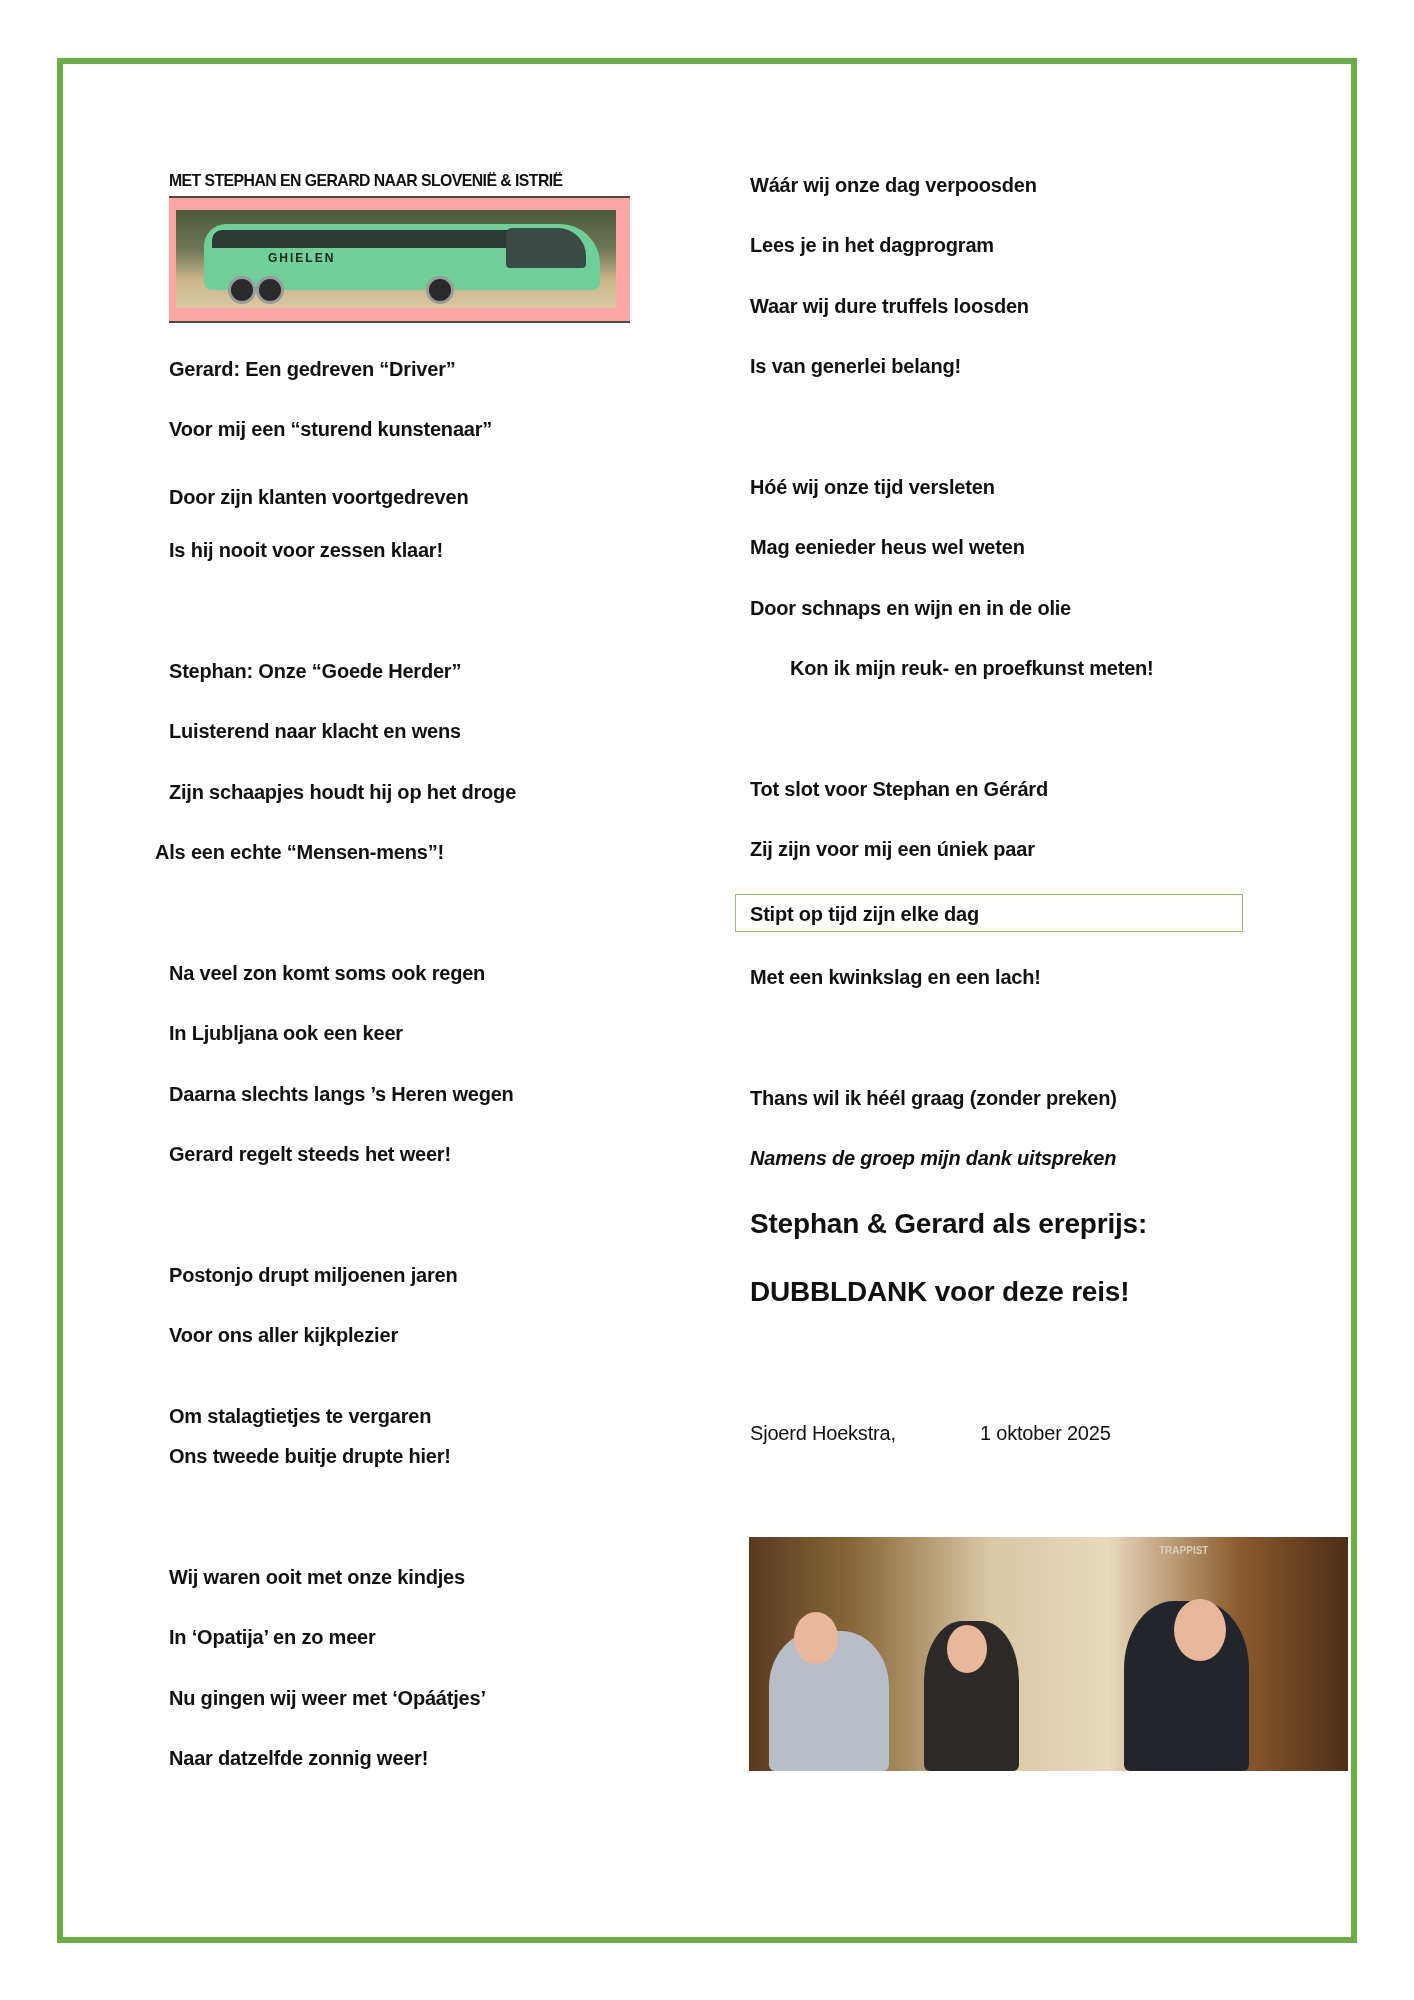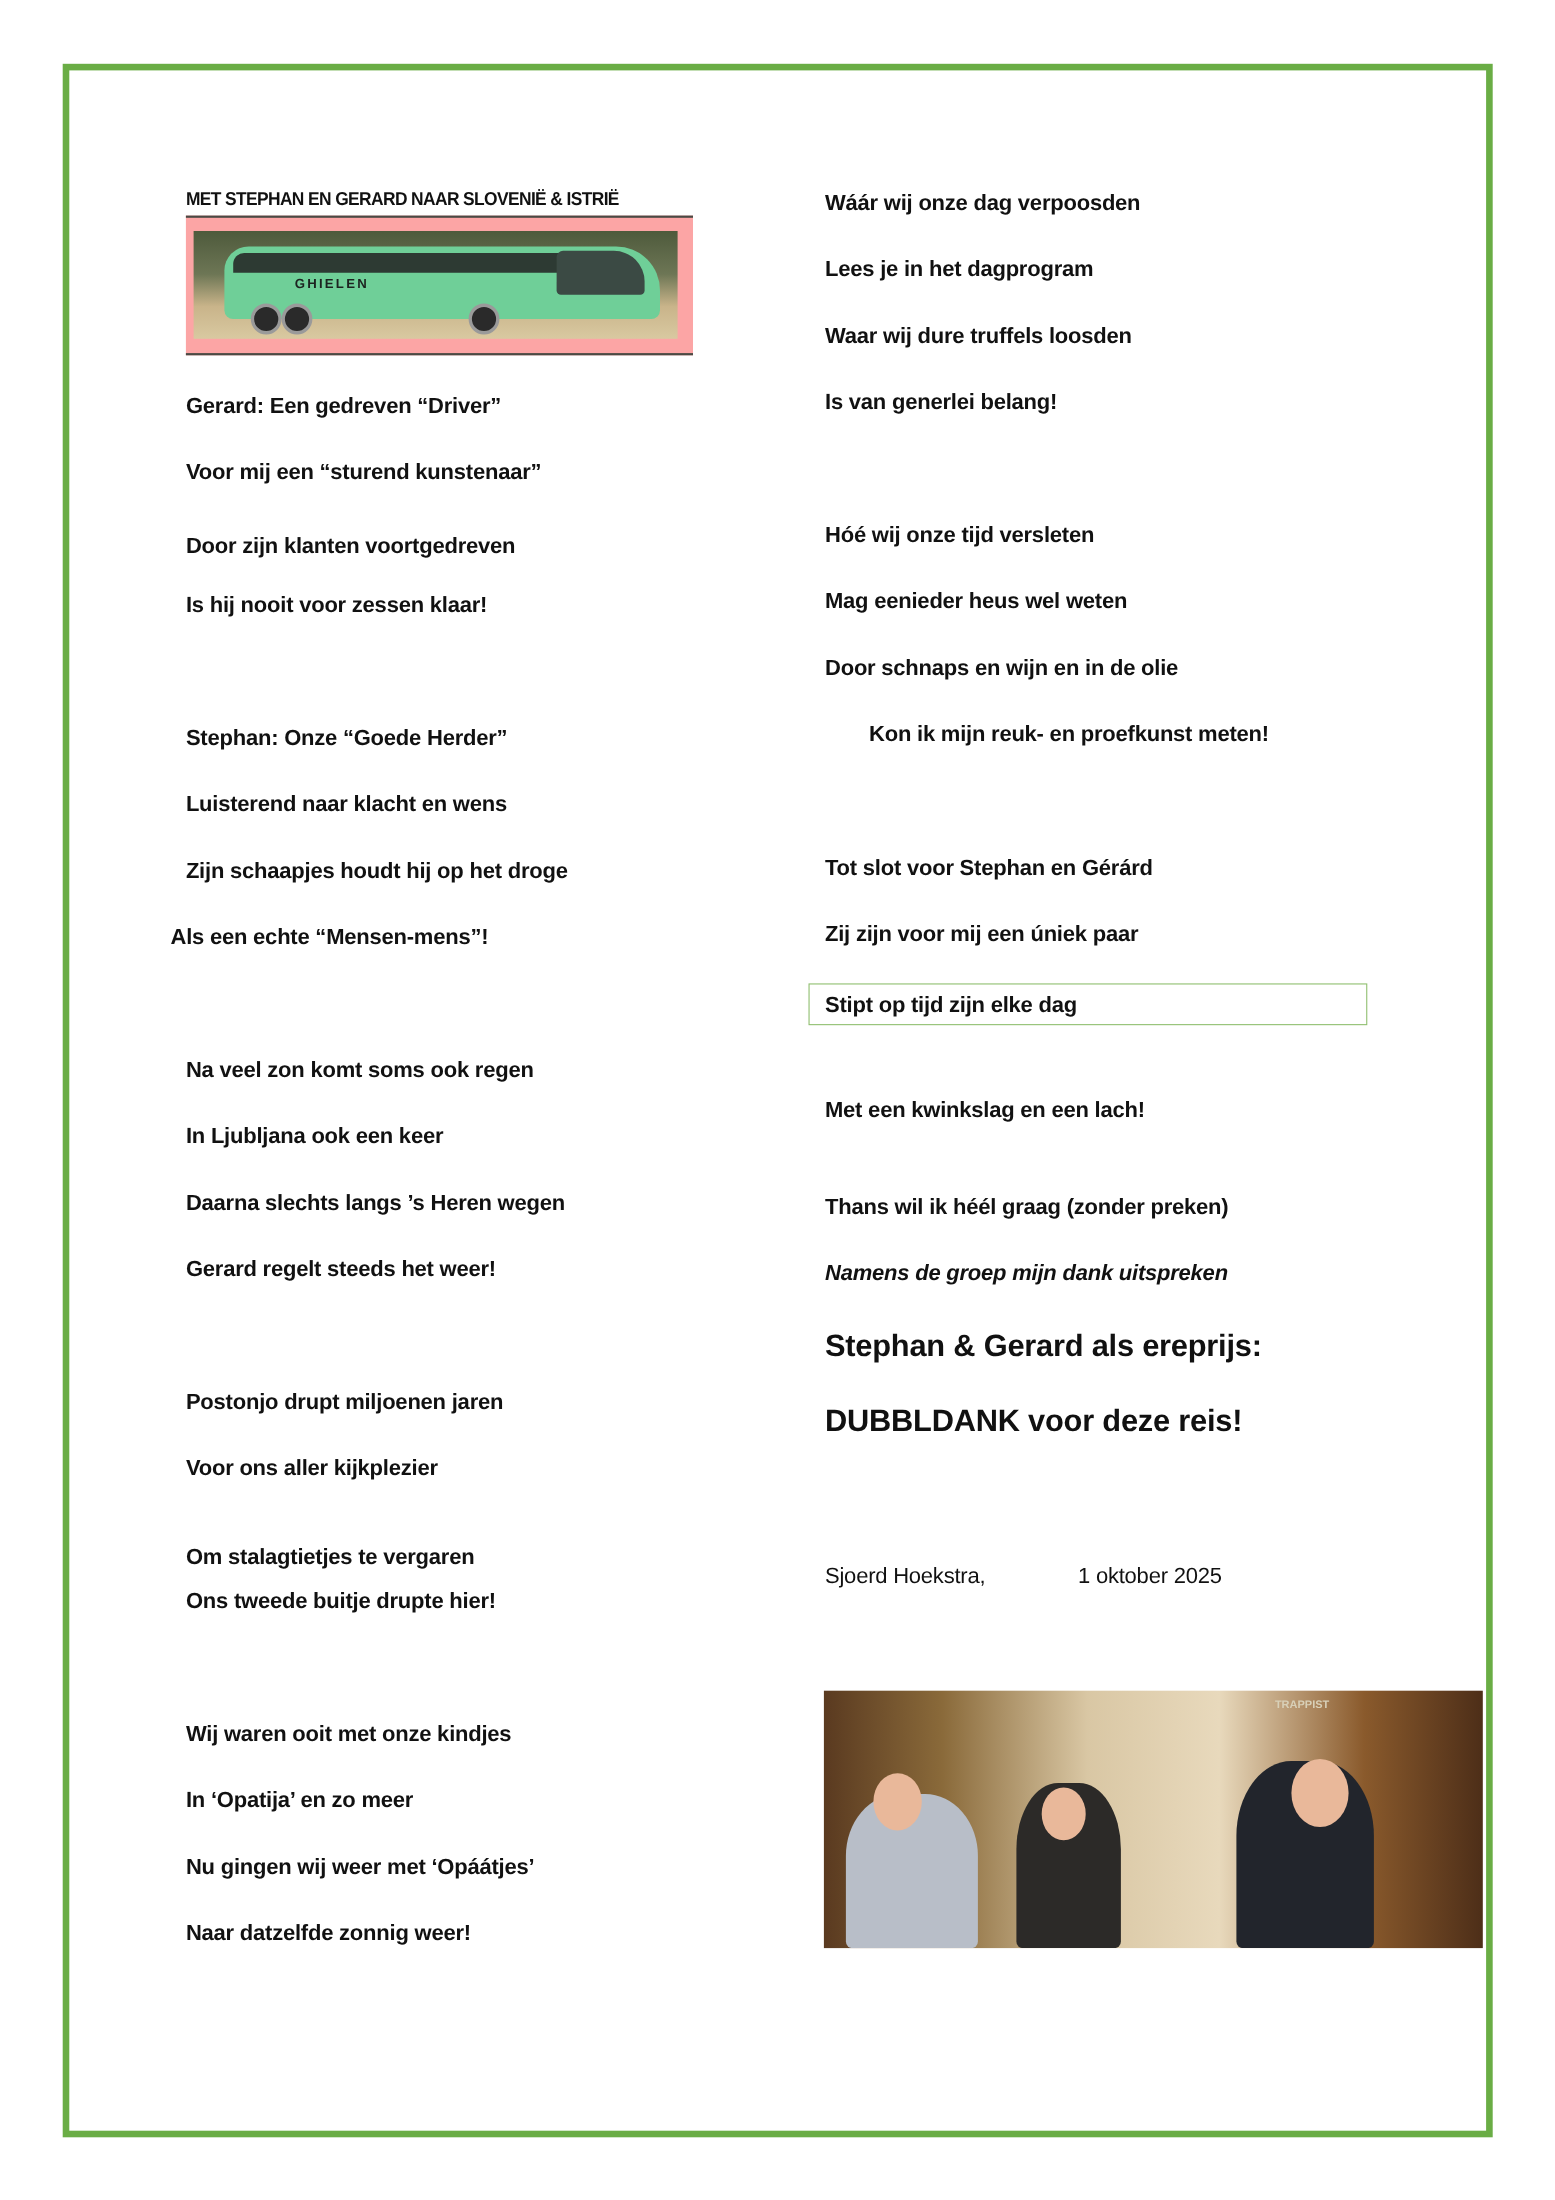--- a/index.html
+++ b/index.html
@@ -83,21 +83,21 @@
     <div class="line" style="left: 750px; top: 232px;">Lees je in het dagprogram</div>
     <div class="line" style="left: 750px; top: 293px;">Waar wij dure truffels loosden</div>
     <div class="line" style="left: 750px; top: 353px;">Is van generlei belang!</div>
     <div class="line" style="left: 750px; top: 474px;">Hóé wij onze tijd versleten</div>
     <div class="line" style="left: 750px; top: 534px;">Mag eenieder heus wel weten</div>
     <div class="line" style="left: 750px; top: 595px;">Door schnaps en wijn en in de olie</div>
     <div class="line" style="left: 750px; top: 655px; margin-left: 40px;">Kon ik mijn reuk- en proefkunst meten!</div>
     <div class="line" style="left: 750px; top: 776px;">Tot slot voor Stephan en Gérárd</div>
     <div class="line" style="left: 750px; top: 836px;">Zij zijn voor mij een úniek paar</div>
     <div class="line" style="left: 750px; top: 901px;">Stipt op tijd zijn elke dag</div>
-    <div class="line" style="left: 750px; top: 964px; margin-top: 32px;">Met een kwinkslag en een lach!</div>
+    <div class="line" style="left: 750px; top: 964px;">Met een kwinkslag en een lach!</div>
     <div class="line" style="left: 750px; top: 1085px;">Thans wil ik héél graag (zonder preken)</div>
     <div class="line" style="left: 750px; top: 1145px; font-style: italic;">Namens de groep mijn dank uitspreken</div>
     <div class="line big" style="left: 750px; top: 1208px;">Stephan &amp; Gerard als ereprijs:</div>
     <div class="line big" style="left: 750px; top: 1276px;">DUBBLDANK voor deze reis!</div>
   </div>
 
 <div class="boxed"></div>
 
 <div class="line normal" style="left:750px; top:1420px;">Sjoerd Hoekstra,</div>
 <div class="line normal" style="left:980px; top:1420px;">1 oktober 2025</div>

